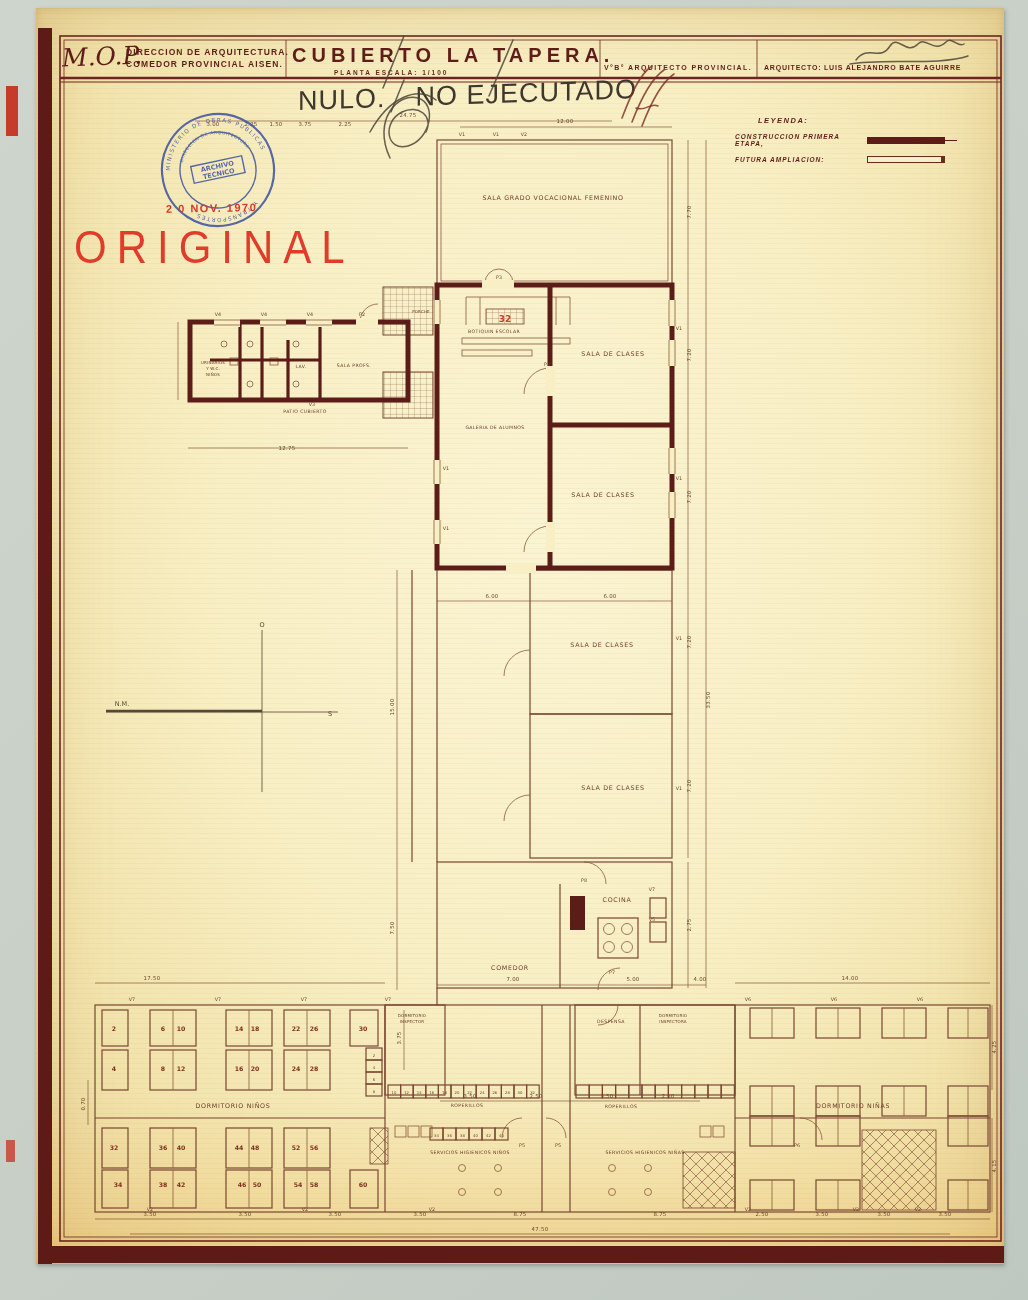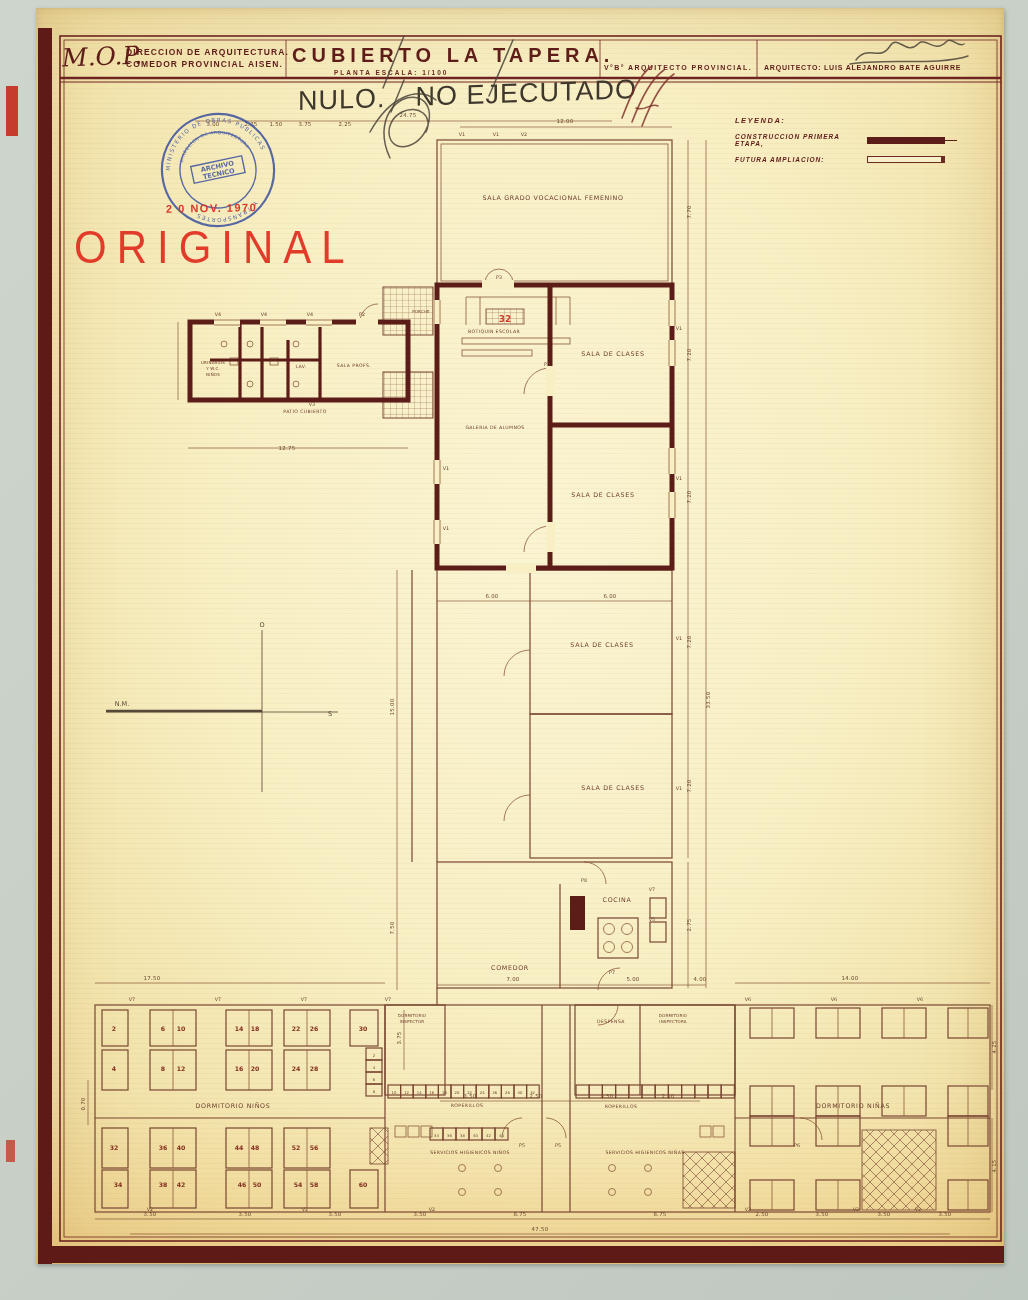--- a/index.html
+++ b/index.html
@@ -18,21 +18,21 @@
   
   .mop{left:62px;top:42px;font-size:25px;font-style:italic;color:#5f1d1a;
        font-family:"DejaVu Serif",serif;transform:rotate(-2deg);}
   .org{left:126px;top:46px;font-size:8.5px;line-height:12px;letter-spacing:1.1px;
        color:#5f1d1a;font-weight:bold;}
   .ptitle{left:292px;top:44px;font-size:20px;letter-spacing:5px;font-weight:bold;color:#5f1d1a;}
   .psub{left:334px;top:69px;font-size:6.5px;letter-spacing:2px;color:#6b2a22;font-weight:bold;}
   .approval{left:604px;top:64px;font-size:7px;letter-spacing:1.4px;color:#5f1d1a;font-weight:bold;}
   .architect{left:764px;top:64px;font-size:7px;letter-spacing:.8px;color:#5f1d1a;font-weight:bold;}
   .legendbox{left:735px;top:116px;color:#5f1d1a;}
-  .legendbox .hd{font-size:7.5px;font-weight:bold;letter-spacing:1.5px;font-style:italic;margin-bottom:8px;}
+  .legendbox .hd{font-size:7.5px;font-weight:bold;letter-spacing:1.5px;font-style:italic;margin-bottom:8px;margin-left:23px;}
   .legendbox .row{display:flex;align-items:center;margin-bottom:9px;font-size:6.5px;font-weight:bold;letter-spacing:1px;font-style:italic;}
   .legendbox .row .lbl{width:128px;}
   .bar1{width:78px;height:7px;background:#5c1c18;margin-left:4px;}
   .bar1t{width:12px;height:1px;background:#5c1c18;}
   .bar2{width:78px;height:7px;border:1.2px solid #6b2a22;margin-left:4px;box-sizing:border-box;
         border-right-width:4px;background:#f7efc9;}
   .nulo{left:298px;top:80px;font-size:27px;color:#3e372e;letter-spacing:1px;
         transform:rotate(-2deg) skewX(-2deg);white-space:nowrap;}
   .nulo .w2{margin-left:30px;}
   .original{left:74px;top:220px;font-size:42px;color:#e23b2a;letter-spacing:10px;

